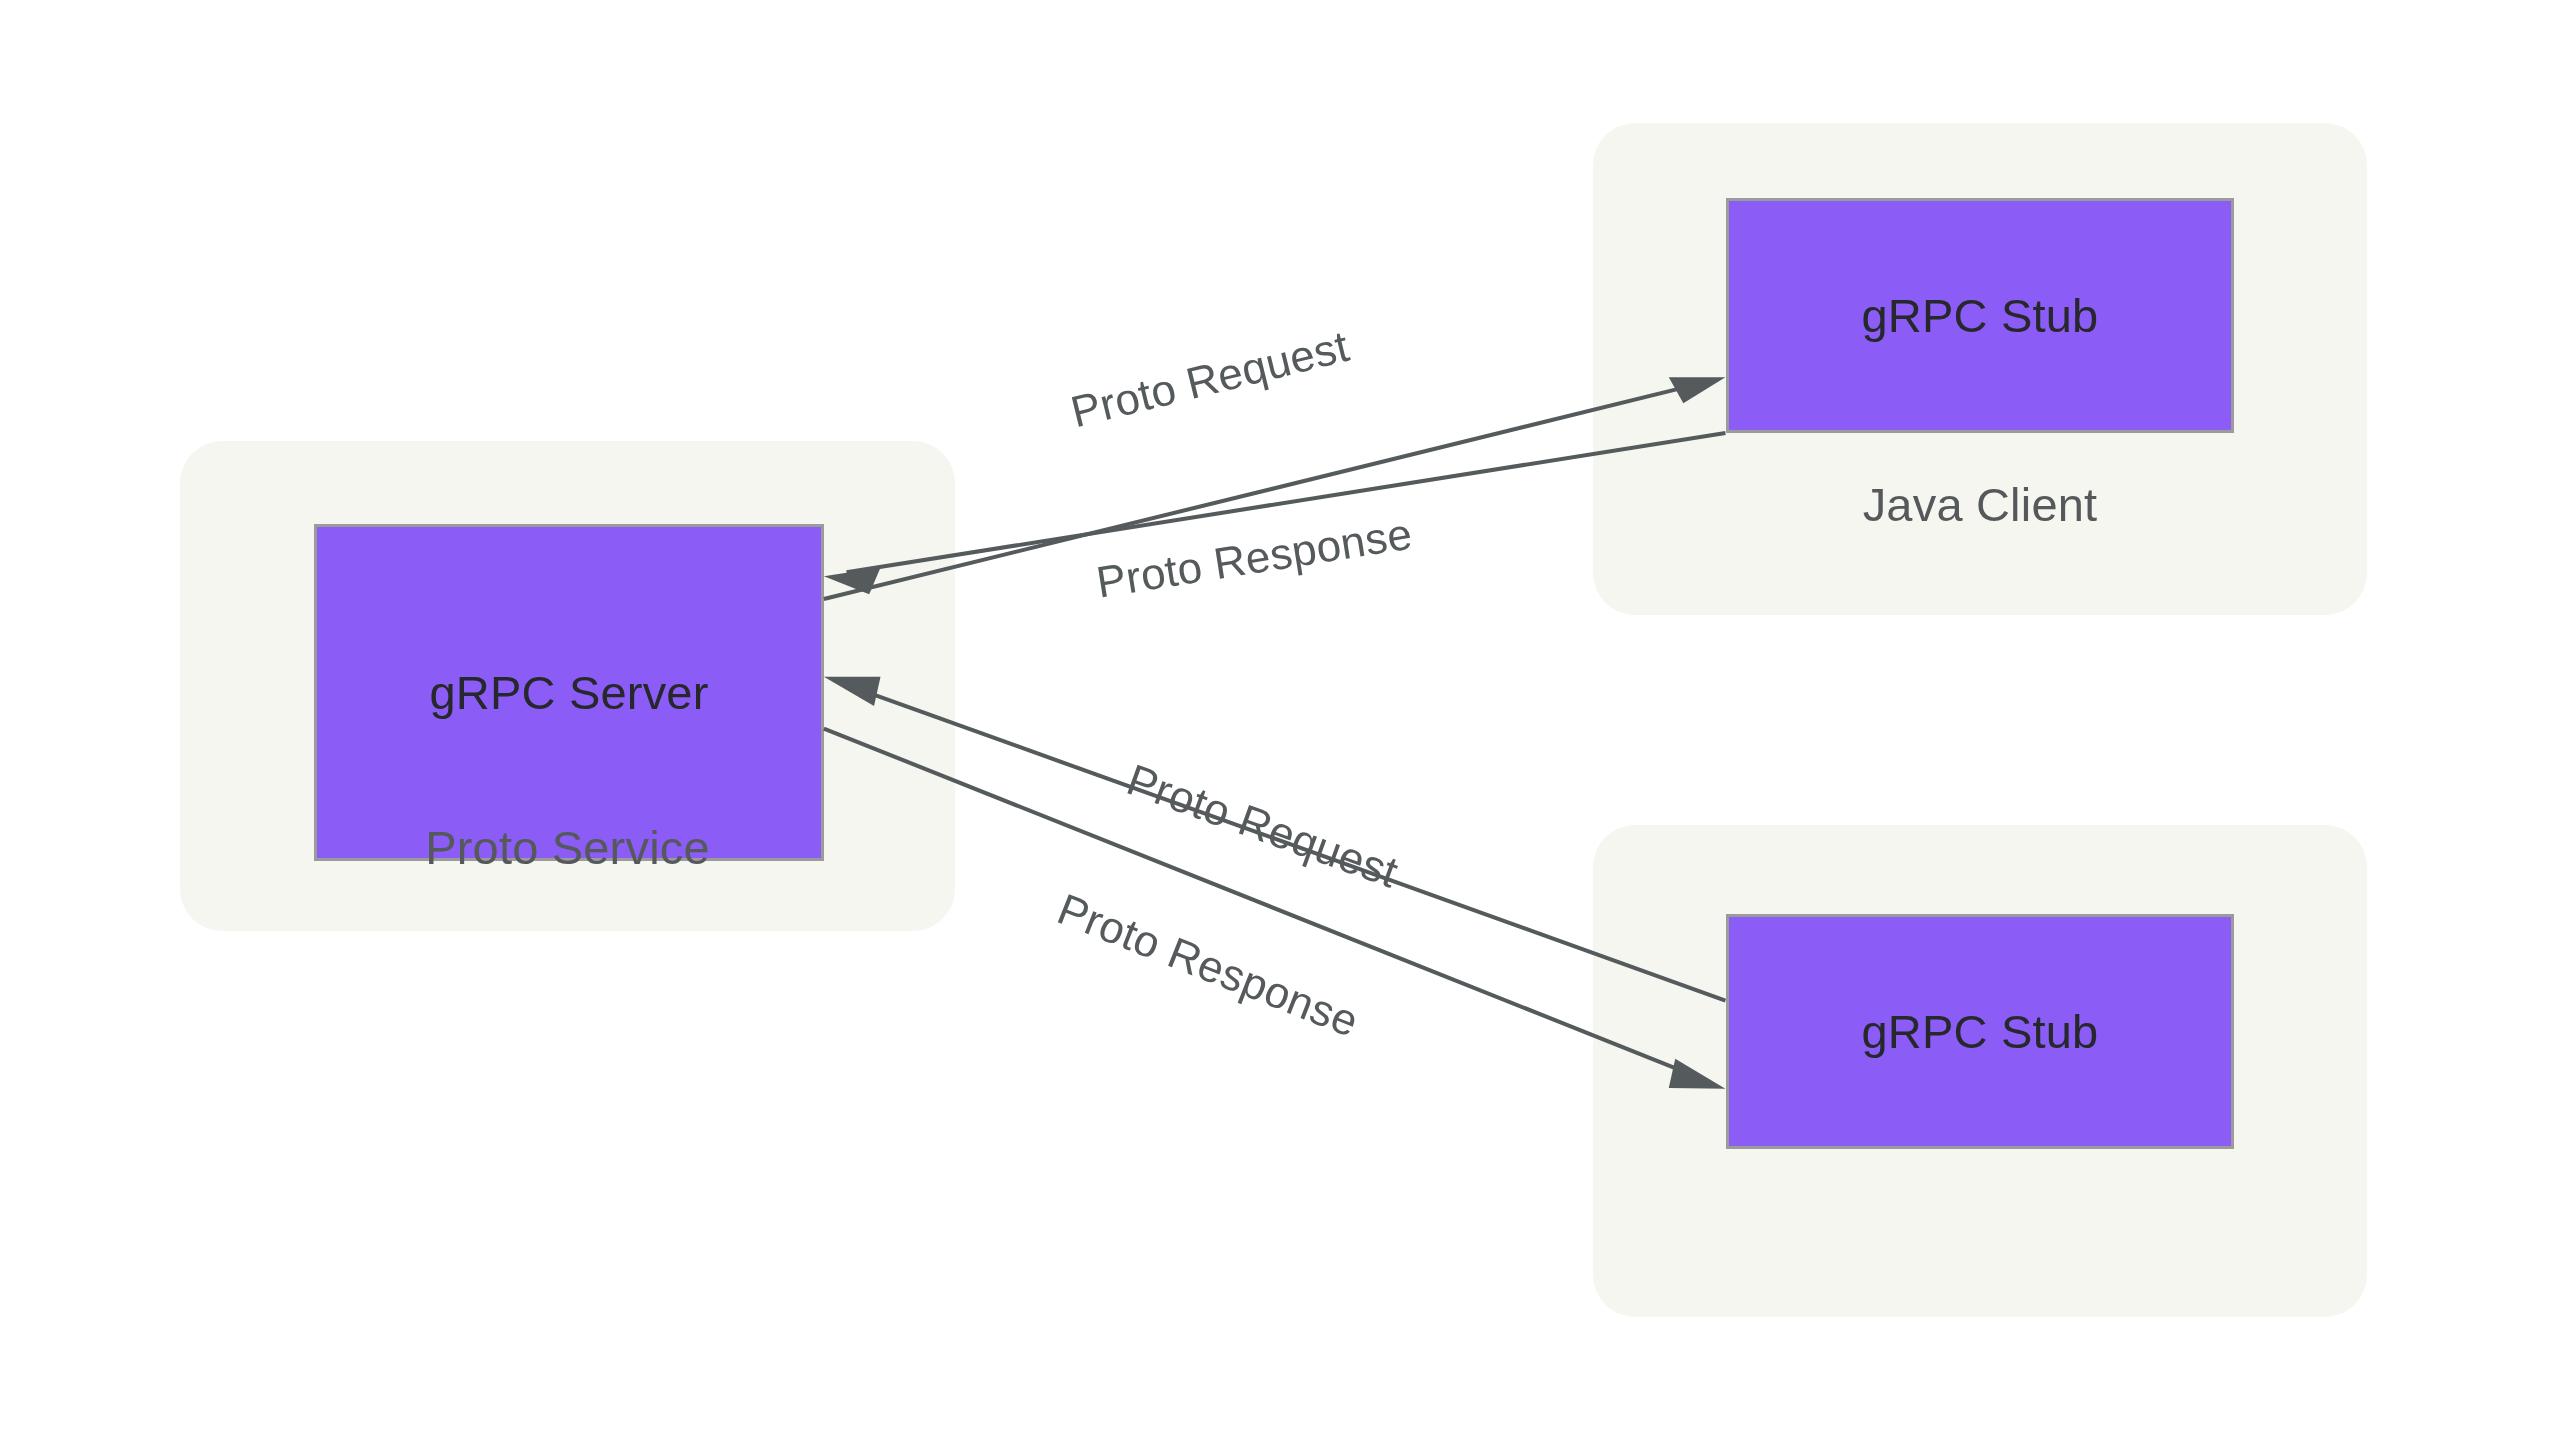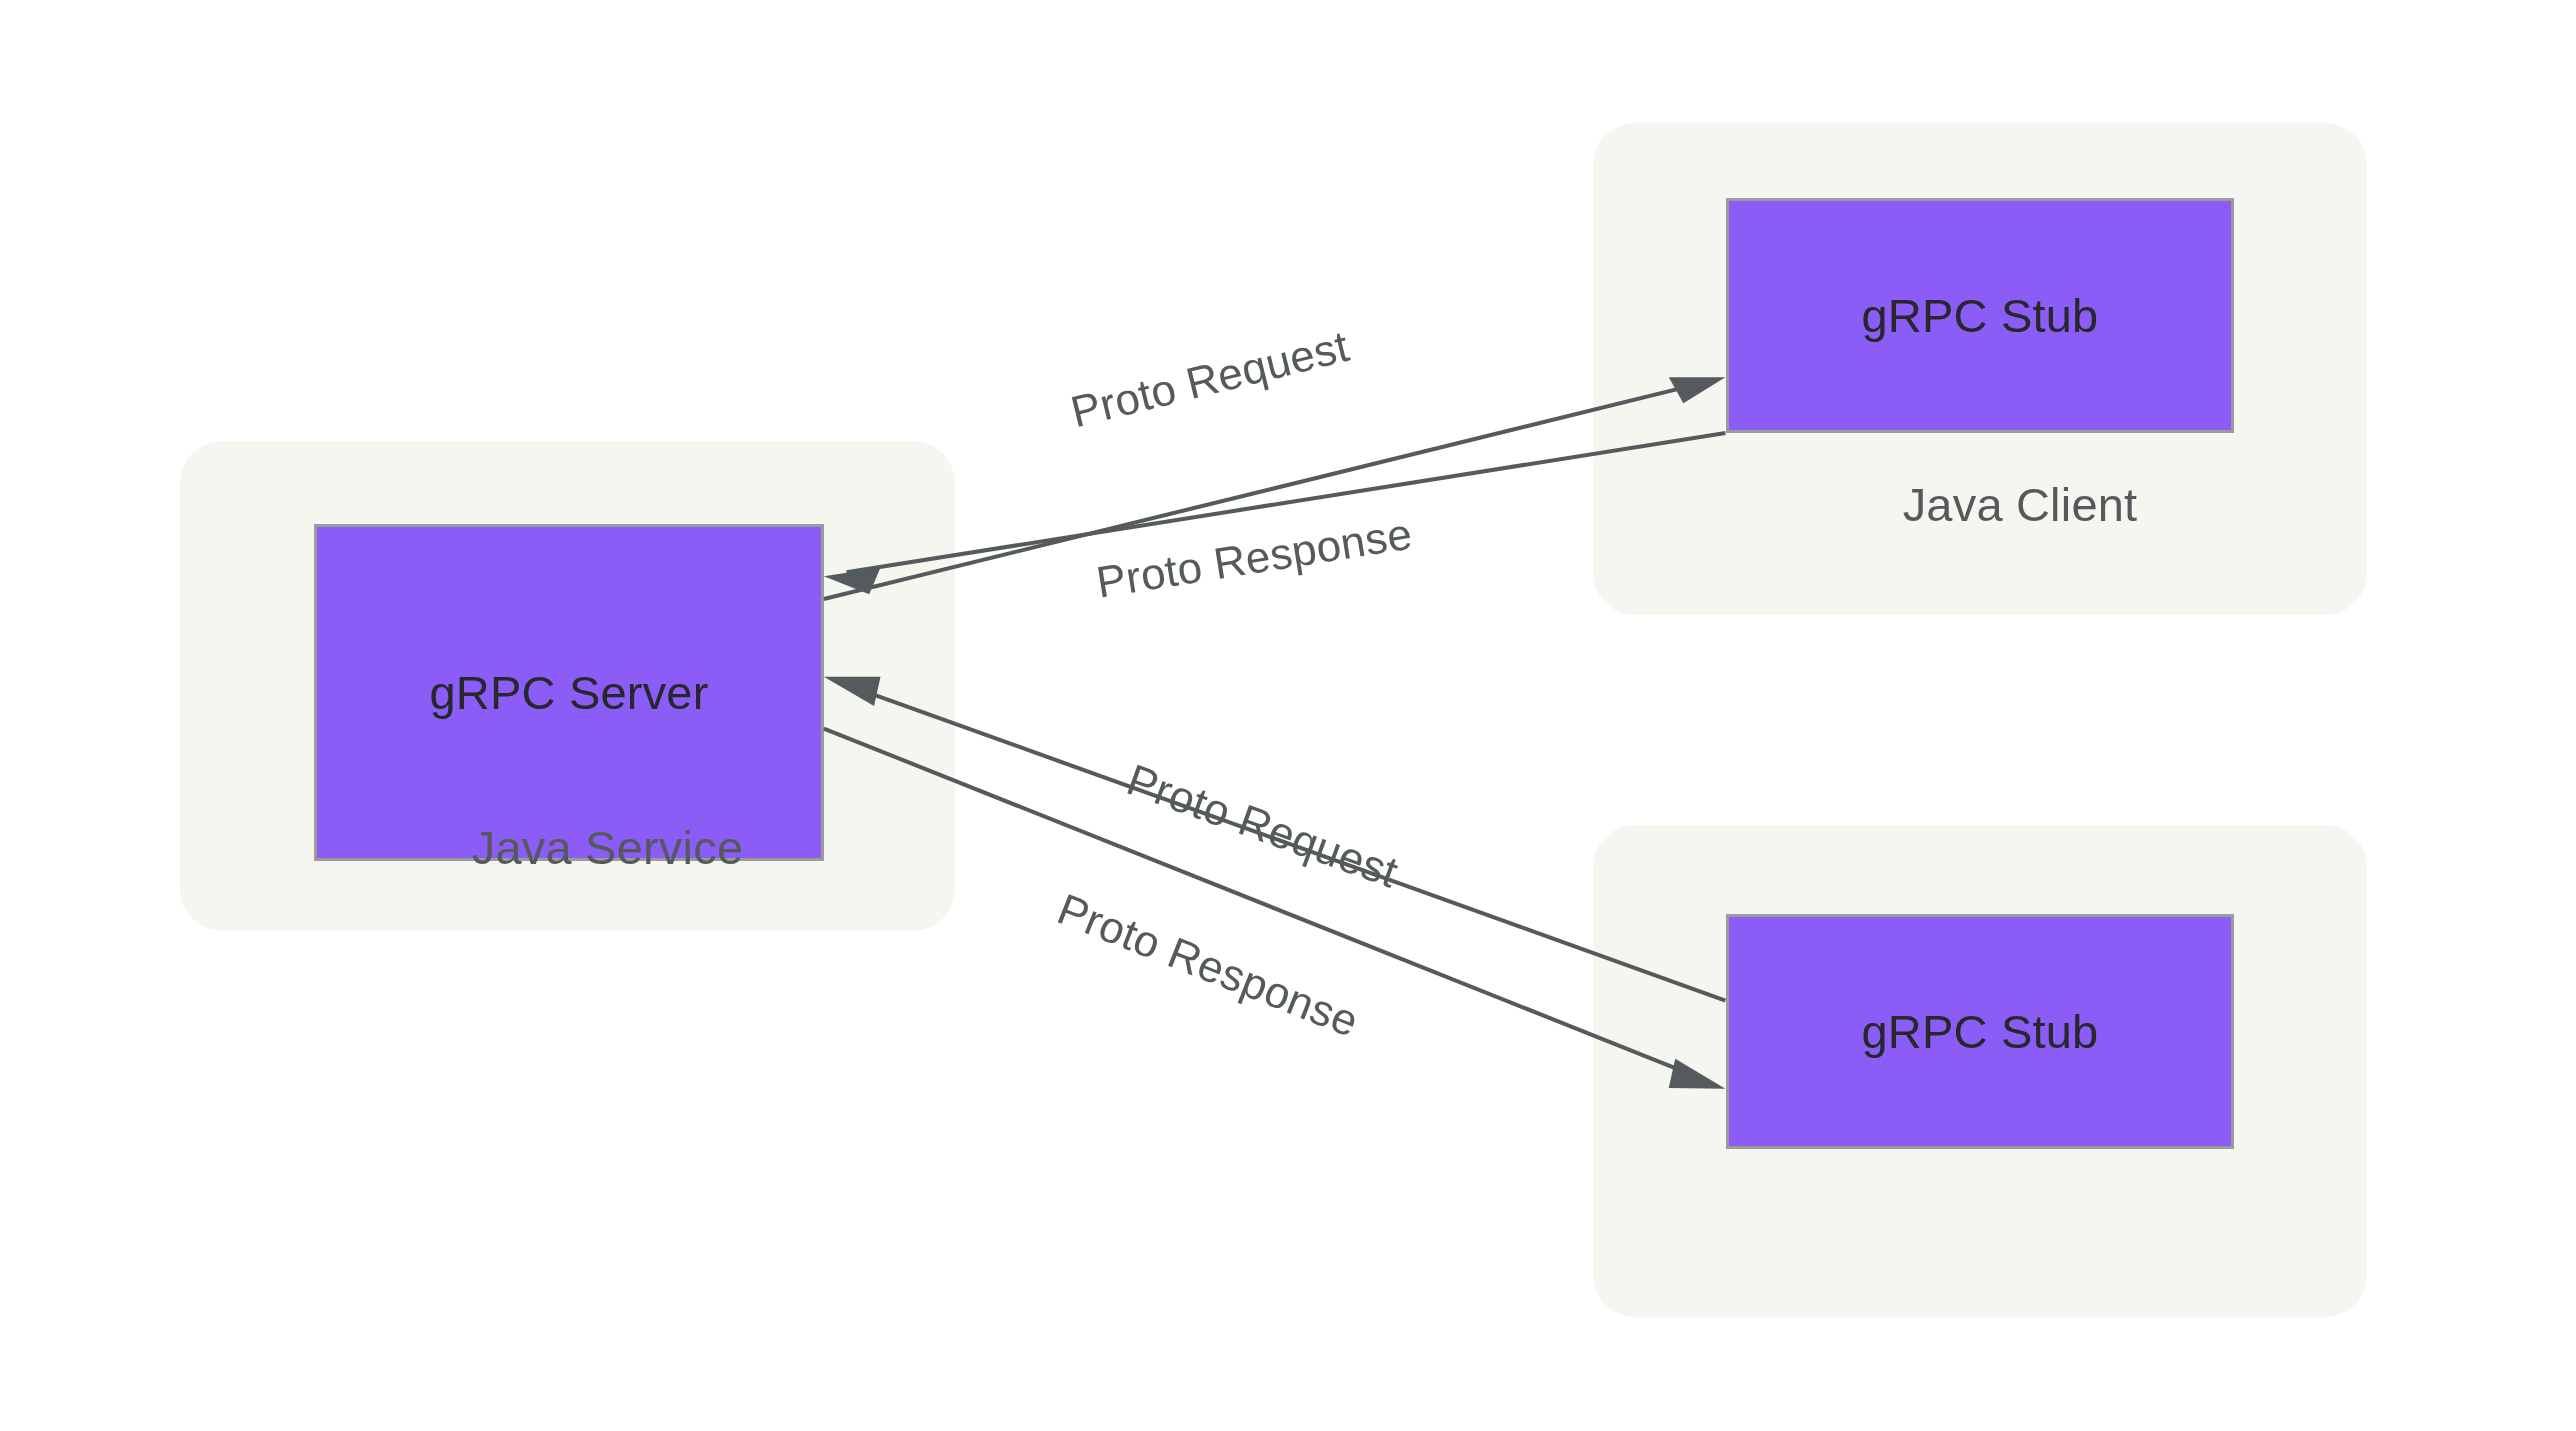--- a/index.html
+++ b/index.html
@@ -29,21 +29,20 @@
   .group-label {
     position: absolute;
     left: 0;
     width: 100%;
     text-align: center;
     color: #55595C;
     font-size: 47px;
     font-weight: 400;
     letter-spacing: 0.2px;
     white-space: nowrap;
-    margin-left: 40px;
   }
   
   .node {
     position: absolute;
     background: #8b5cf6;
     border: 3.2px solid #9B9B9B;
     box-sizing: border-box;
     display: flex;
     align-items: center;
     justify-content: center;
@@ -86,21 +85,21 @@
 </style>
 </head>
 <body>
 
 <div id="canvas">
 
   <div class="group" style="left:180px; top:441px; width:775px; height:490px;">
     <div class="node" style="left:134px; top:83px; width:510px; height:337px;">
       <span class="node-label">gRPC Server</span>
     </div>
-    <div class="group-label" style="top:379px;">Java Service</div>
+    <div class="group-label" style="top:379px;">Proto Service</div>
   </div>
 
   <div class="group" style="left:1593px; top:123px; width:774px; height:492px;">
     <div class="node" style="left:133px; top:75px; width:508px; height:235px;">
       <span class="node-label">gRPC Stub</span>
     </div>
     <div class="group-label" style="top:354px;">Java Client</div>
   </div>
 
   <div class="group" style="left:1593px; top:825px; width:774px; height:492px;">

